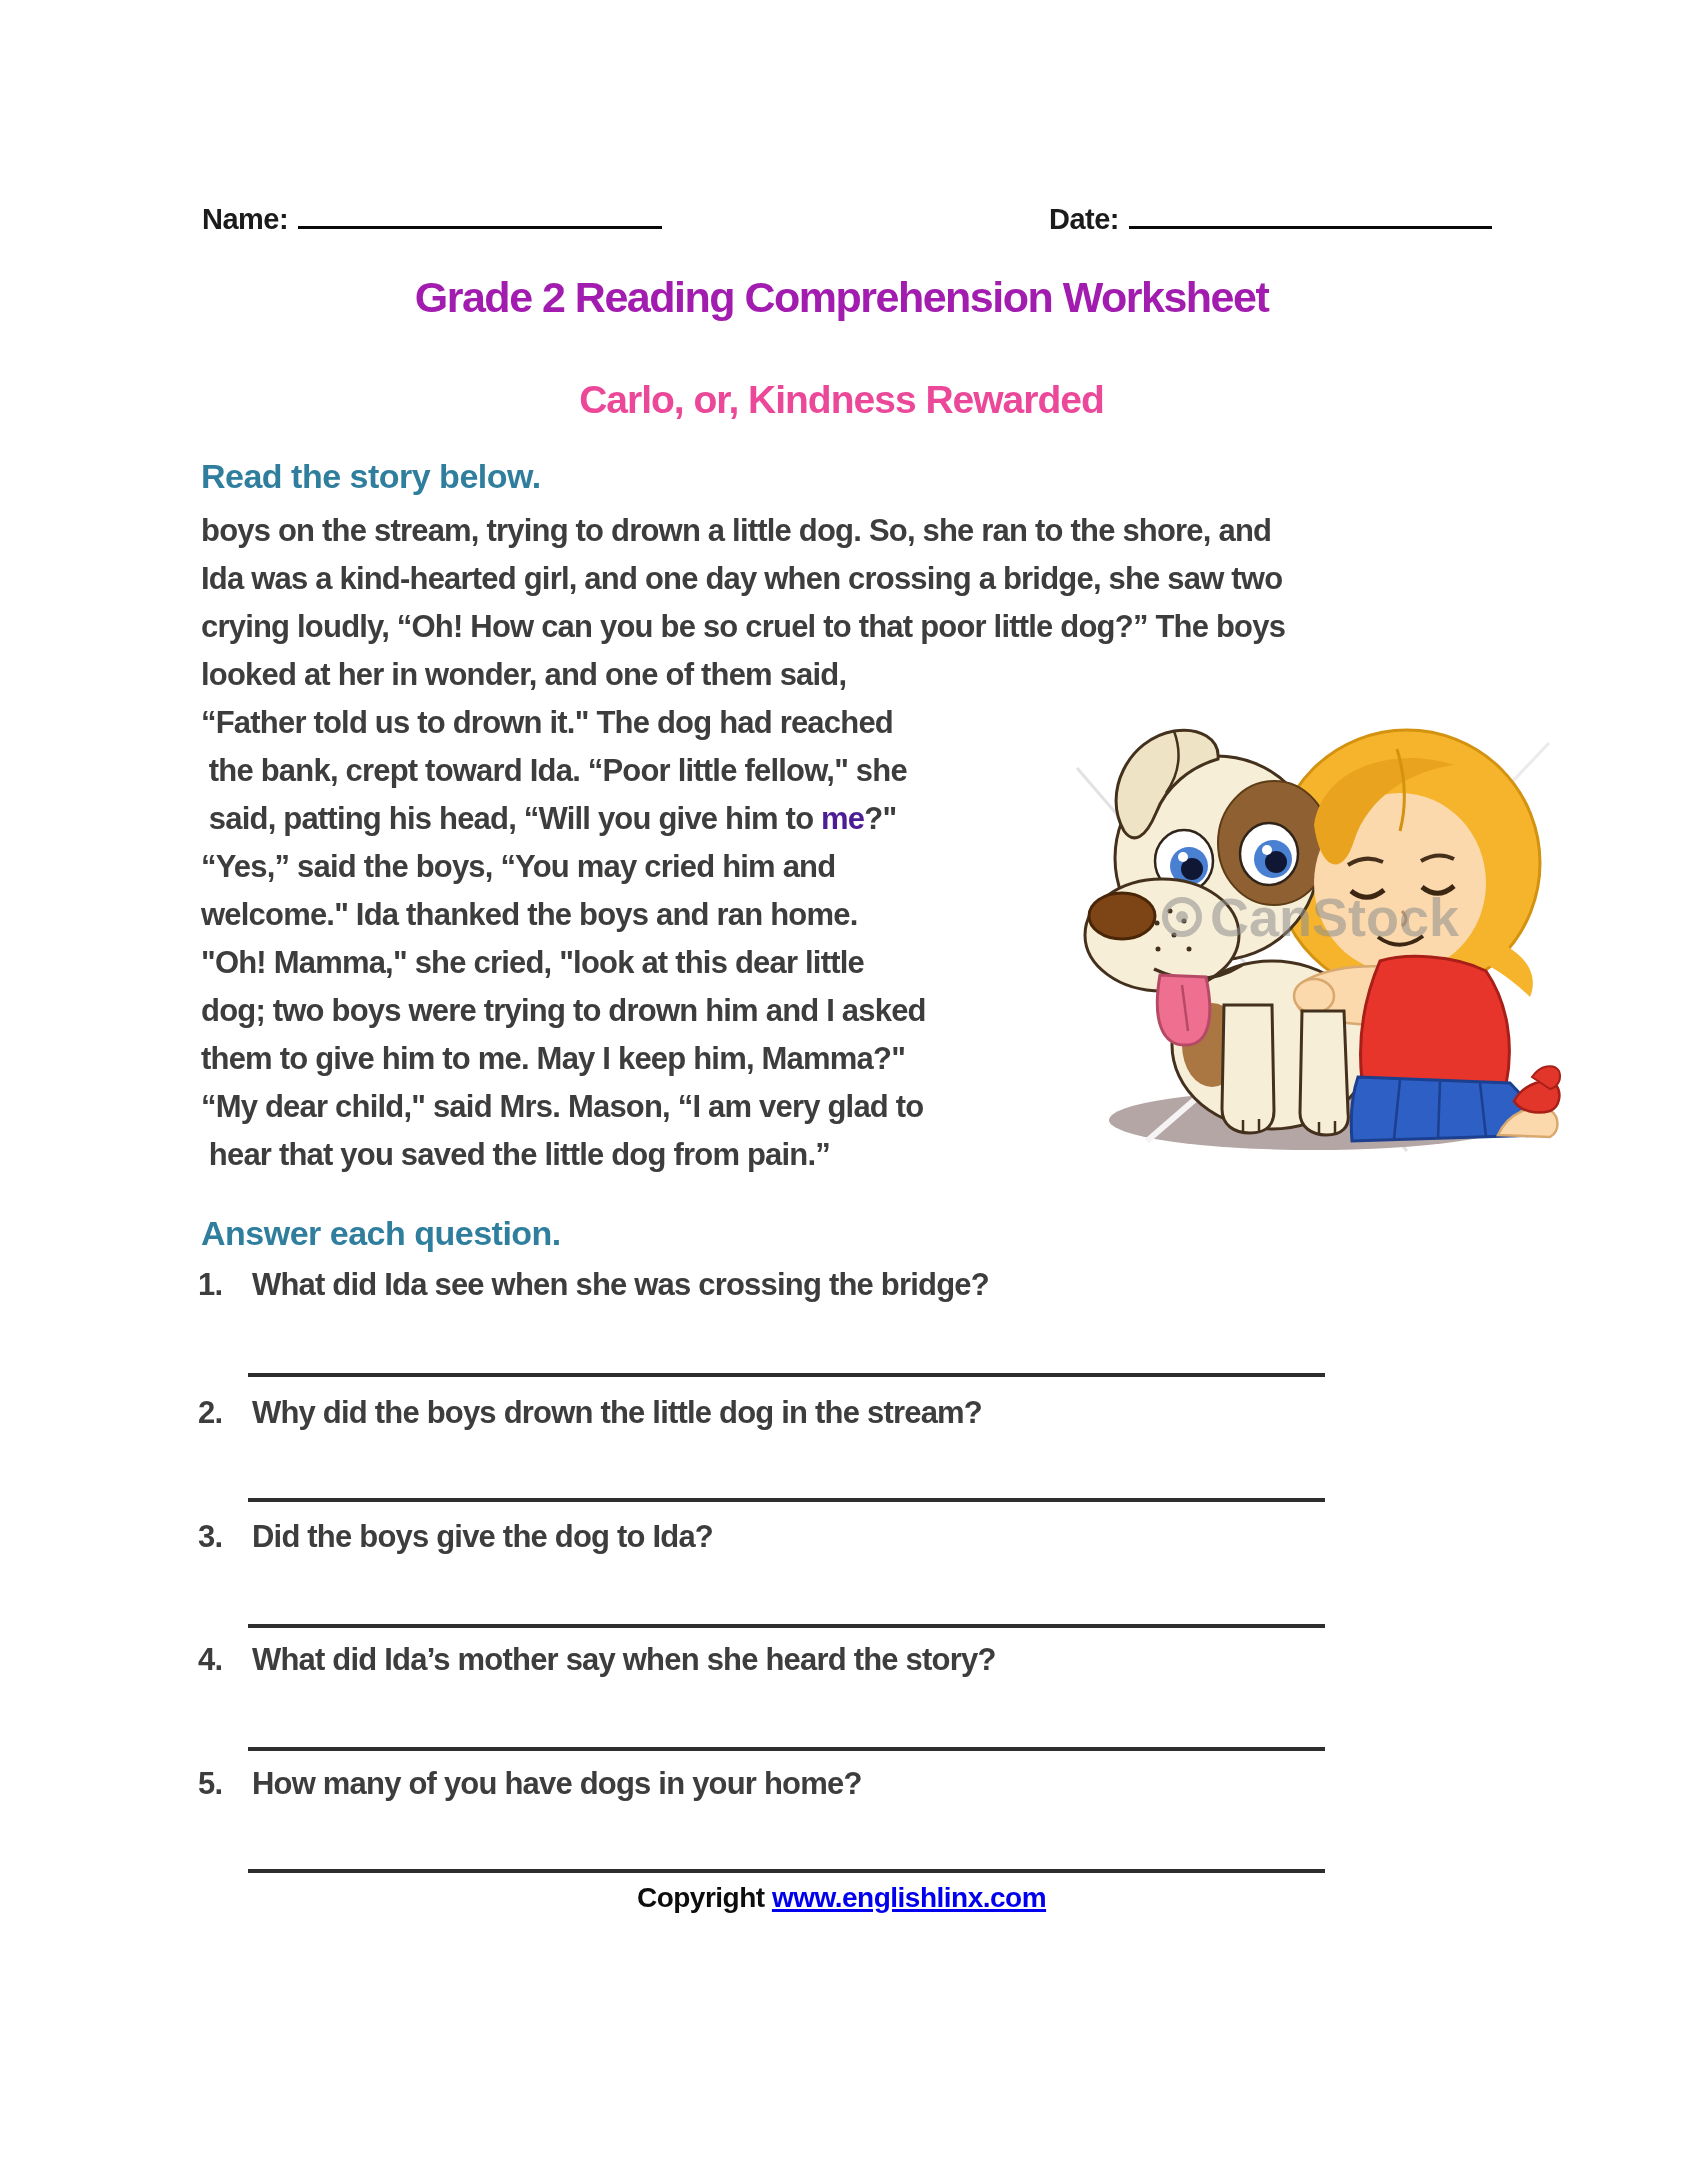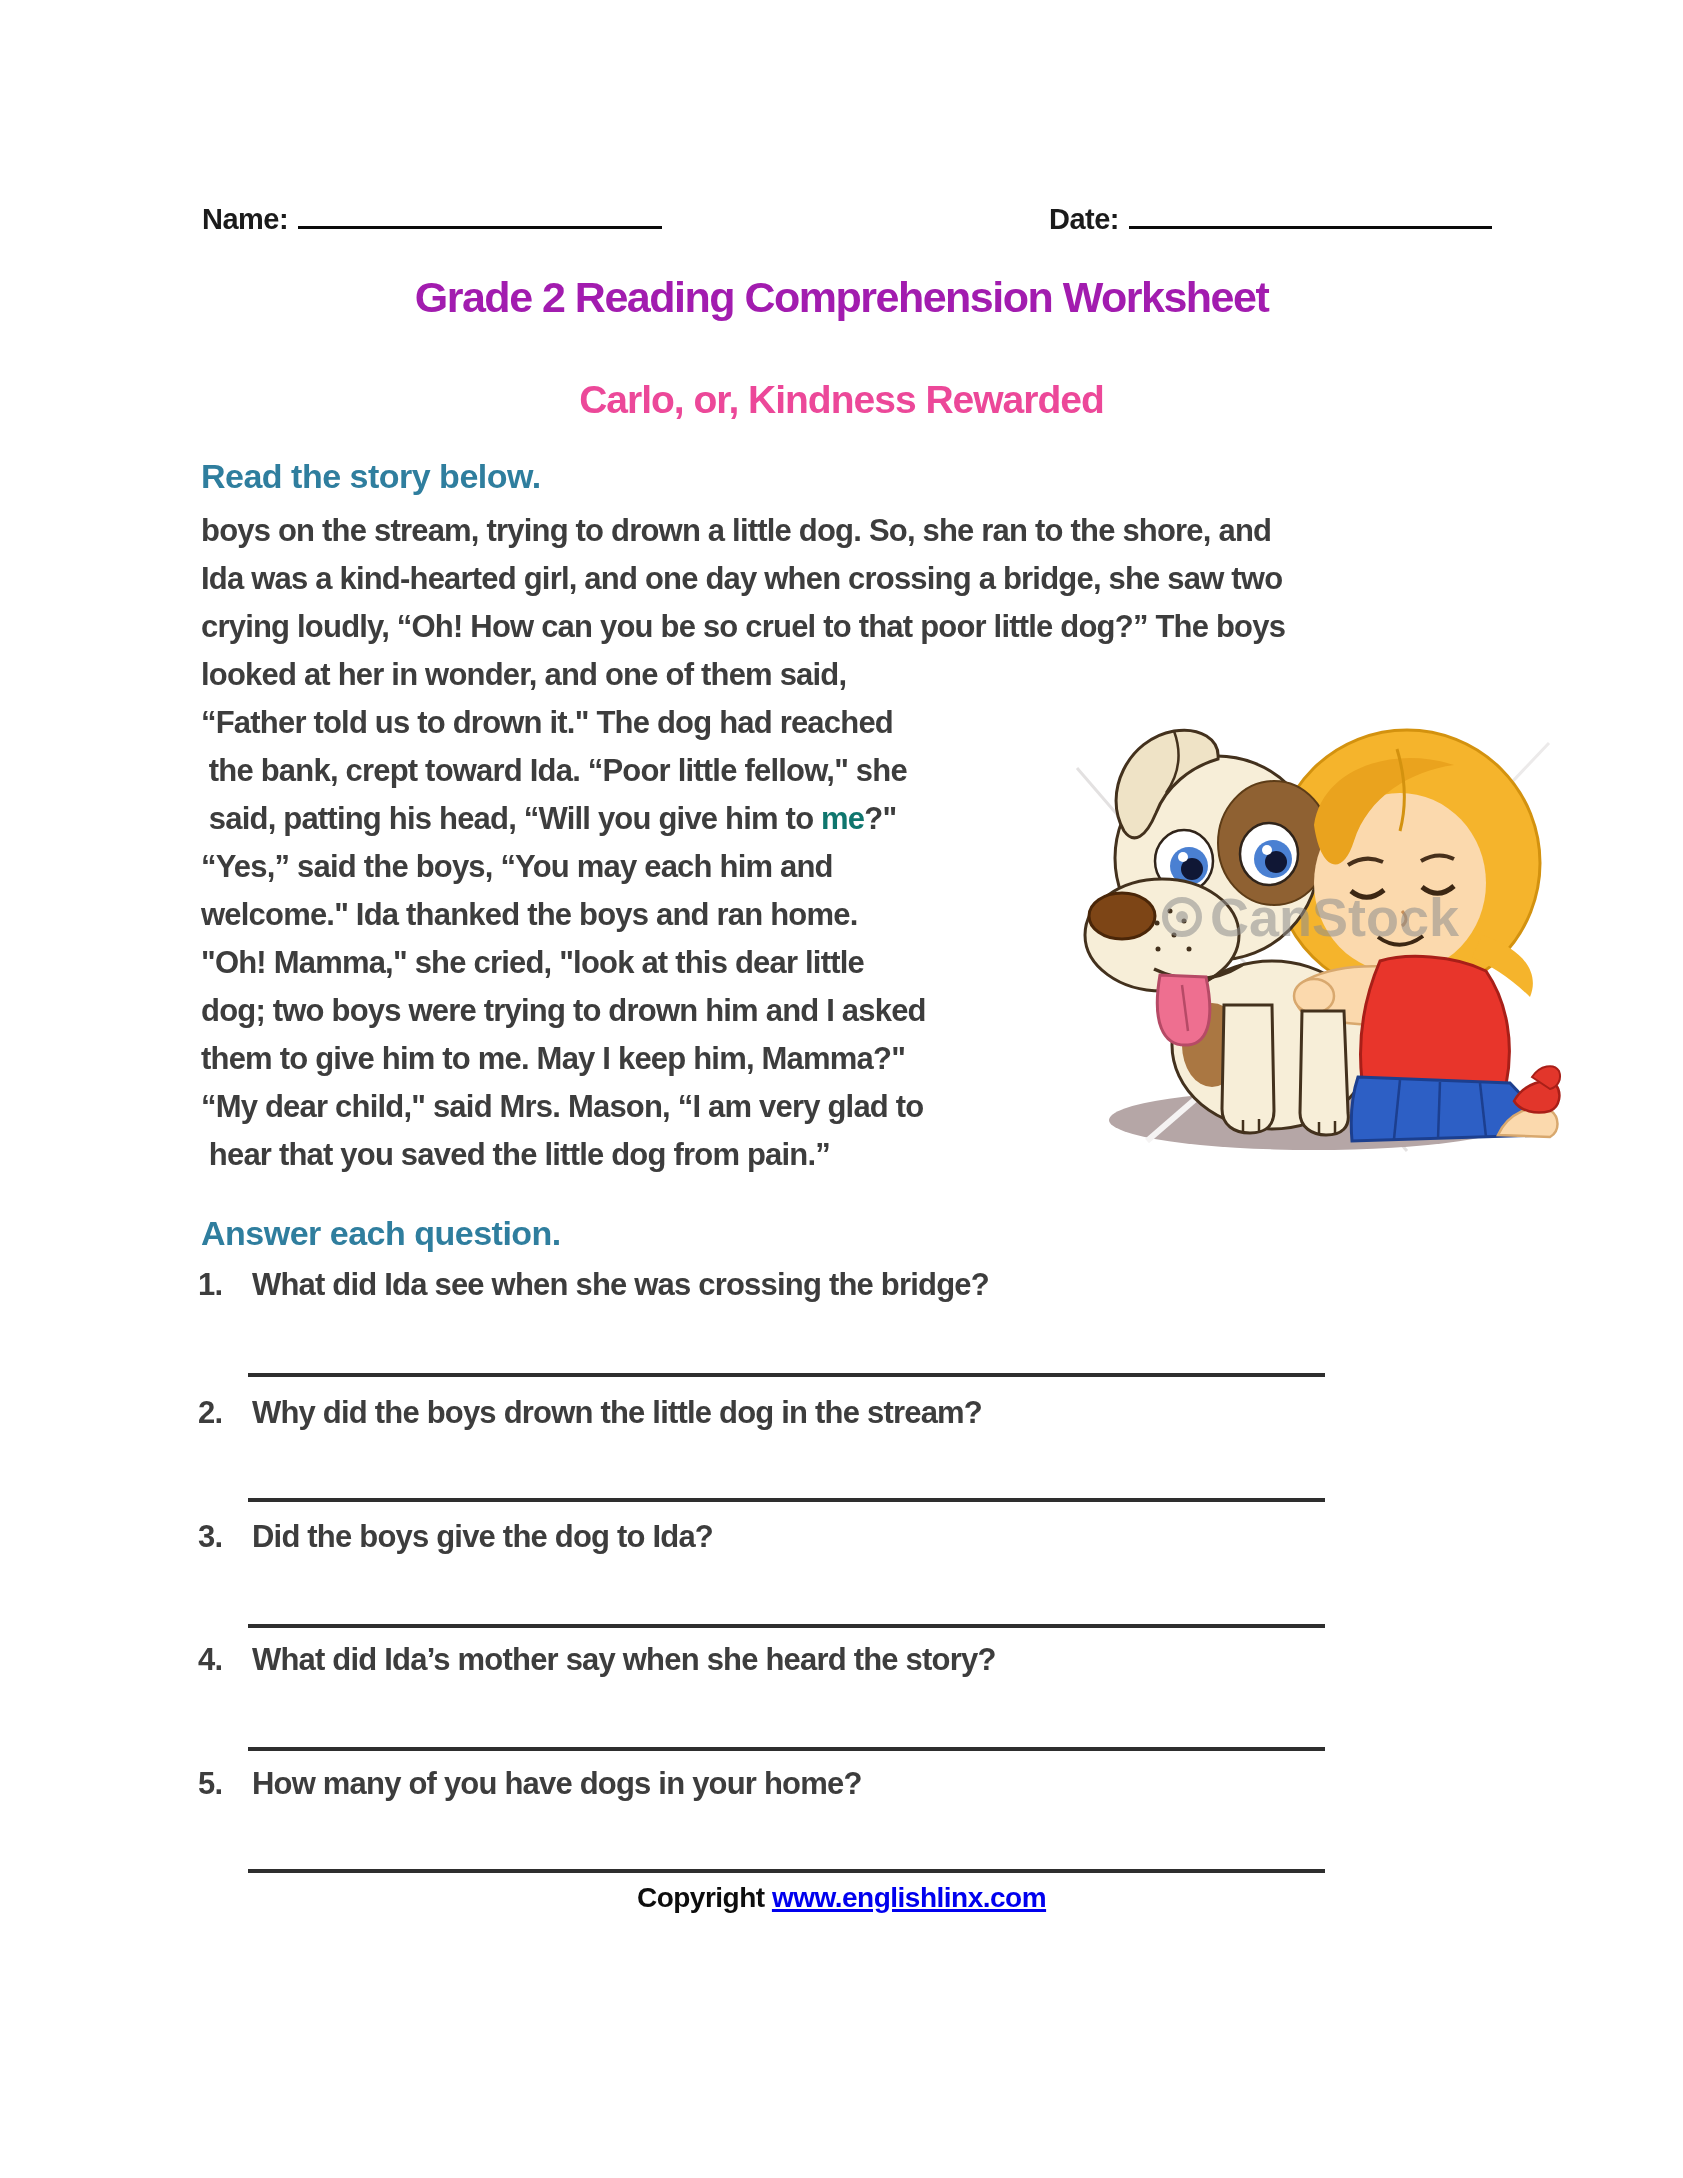--- a/index.html
+++ b/index.html
@@ -23,21 +23,21 @@
   .story-title{position:absolute;top:378px;left:0;width:100%;text-align:center;
     font-size:39px;color:#ec4899;letter-spacing:-1px;}
 
   .section-heading{position:absolute;left:201px;font-size:34px;letter-spacing:-0.5px;}
   .read-heading{top:457px;}
   .answer-heading{top:1214px;}
 
   .story{position:absolute;left:201px;top:507px;width:1307px;
     font-size:31px;line-height:48px;letter-spacing:-0.8px;color:#3d3d3d;}
   .story-line{white-space:pre;height:48px;}
-  .story-line .hard{font-weight:800;color:#0f766e;}
+  .story-line .hard{font-weight:800;color:#4c1d95;}
 
   .illustration{position:absolute;left:1062px;top:673px;width:500px;height:500px;}
 
   .question{position:absolute;left:198px;font-size:31px;letter-spacing:-0.8px;color:#3d3d3d;white-space:pre;}
   .question .num{display:inline-block;min-width:54px;}
   .answer-line{position:absolute;left:248px;width:1077px;height:0;border-top:4px solid #2e2e2e;}
 
   .footer{position:absolute;top:1882px;left:0;width:100%;text-align:center;
     font-size:28px;color:#0d0d0d;letter-spacing:-0.5px;}
   .footer a{color:#0000ee;text-decoration:underline;text-decoration-thickness:3px;}
@@ -60,21 +60,21 @@
   <div class="section-heading read-heading" style="color:#2f7e9e;">Read the story below.</div>
 
   <div class="story">
     <div class="story-line">boys on the stream, trying to drown a little dog. So, she ran to the shore, and</div>
     <div class="story-line">Ida was a kind-hearted girl, and one day when crossing a bridge, she saw two</div>
     <div class="story-line">crying loudly, “Oh! How can you be so cruel to that poor little dog?” The boys</div>
     <div class="story-line">looked at her in wonder, and one of them said,</div>
     <div class="story-line">“Father told us to drown it." The dog had reached</div>
     <div class="story-line"> the bank, crept toward Ida. “Poor little fellow," she</div>
     <div class="story-line"><span> said, patting his head, “Will you give him to </span><span class="hard">me</span><span>?"</span></div>
-    <div class="story-line">“Yes,” said the boys, “You may each him and</div>
+    <div class="story-line">“Yes,” said the boys, “You may cried him and</div>
     <div class="story-line">welcome." Ida thanked the boys and ran home.</div>
     <div class="story-line">"Oh! Mamma," she cried, "look at this dear little</div>
     <div class="story-line">dog; two boys were trying to drown him and I asked</div>
     <div class="story-line">them to give him to me. May I keep him, Mamma?"</div>
     <div class="story-line">“My dear child," said Mrs. Mason, “I am very glad to</div>
     <div class="story-line"> hear that you saved the little dog from pain.”</div>
   </div>
 
   <div class="illustration">
     <svg viewBox="0 0 500 500" width="500" height="500">

